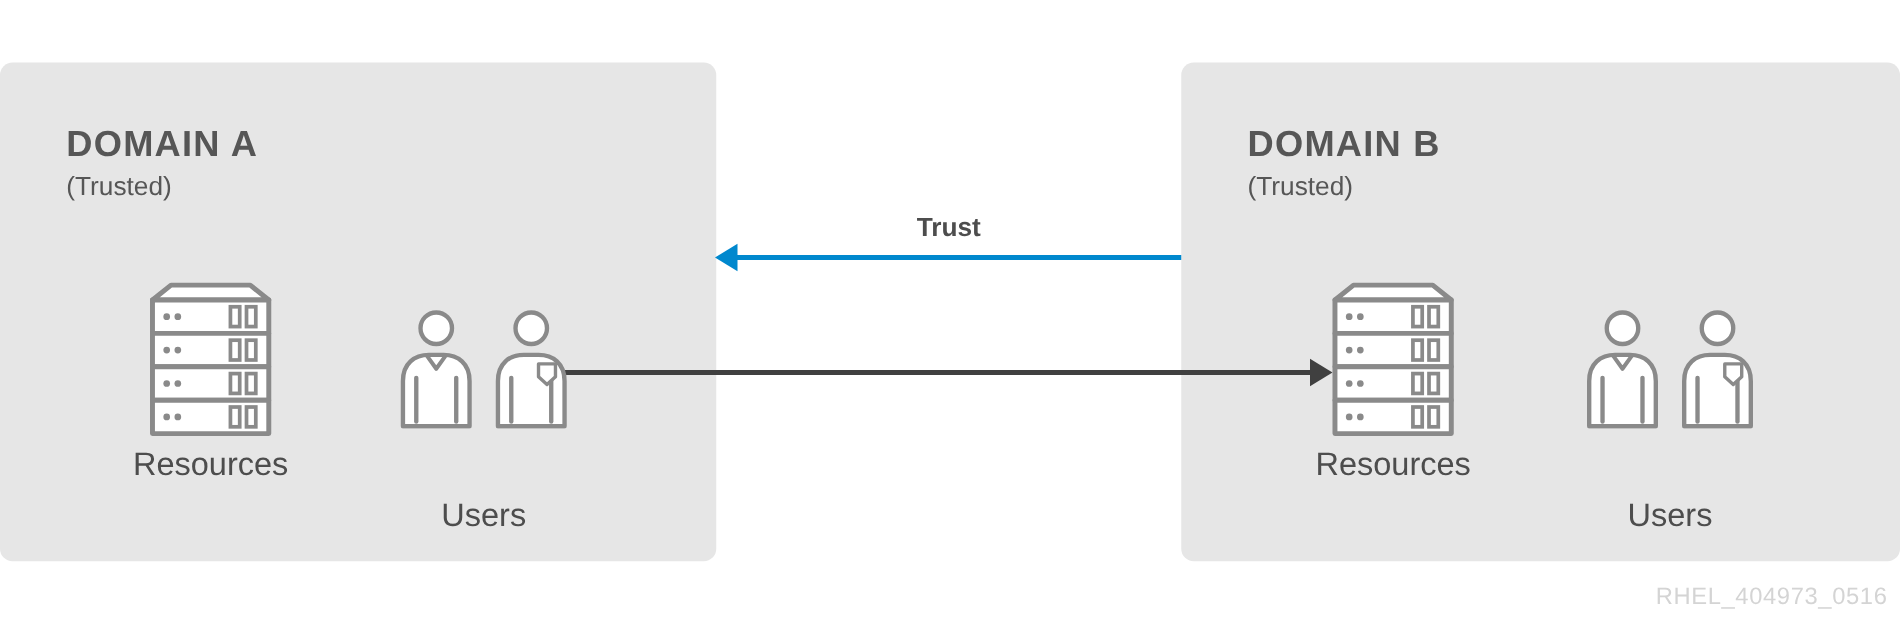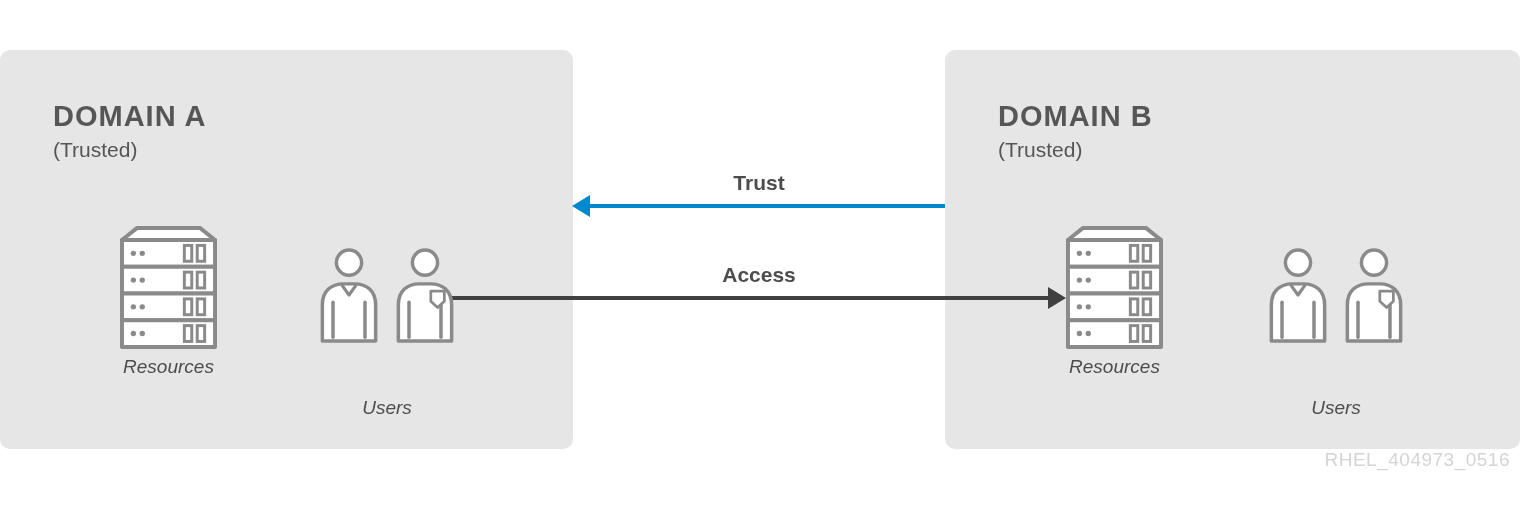--- a/index.html
+++ b/index.html
@@ -39,23 +39,22 @@
     color: var(--title-text, #565656);
     white-space: nowrap;
   }
 
   .figure { position: absolute; z-index: 2; }
   .figure .caption {
     position: absolute;
     left: 50%;
     transform: translateX(-50%);
     white-space: nowrap;
-    font-size: 19px;
+    font-size: 26px;
     color: var(--label-text, #4d4d4d);
-    font-style: italic;
   }
   .fig-resources-a { left: 119px; top: 175px; width: 99px; }
   .fig-users-a     { left: 318px; top: 198px; width: 138px; }
   .fig-resources-b { left: 120px; top: 175px; width: 99px; }
   .fig-users-b     { left: 322px; top: 198px; width: 138px; }
   .fig-resources-a .caption, .fig-resources-b .caption { top: 131px; }
   .fig-users-a .caption, .fig-users-b .caption { top: 108px; margin-top: 41px; }
   .users-pair { display: flex; gap: 14px; }
 
   .arrow-line { position: absolute; z-index: 1; height: 4px; }
@@ -84,21 +83,21 @@
     left: 1048px; top: 287px;
     border-top: 11px solid transparent;
     border-bottom: 11px solid transparent;
     border-left: 18px solid var(--access-arrow, #404040);
   }
   .access-label { top: 263px; }
 
   .watermark {
     position: absolute;
     right: 10px;
-    top: 449px;
+    top: 467px;
     font-size: 19px;
     letter-spacing: 0.5px;
     color: var(--watermark-text, #d4d4d4);
     white-space: nowrap;
   }
   .defs-holder { position: absolute; width: 0; height: 0; overflow: hidden; }
 </style>
 </head>
 <body>
 
@@ -199,19 +198,18 @@
           </svg>
       </div>
       <div class="caption">Users</div>
     </div>
   </section>
 
   <div class="arrow-label trust-label">Trust</div>
   <div class="arrow-line trust-line"></div>
   <div class="arrow-head trust-head"></div>
 
-  <div class="arrow-label access-label">Access</div>
   <div class="arrow-line access-line"></div>
   <div class="arrow-head access-head"></div>
 
   <div class="watermark">RHEL_404973_0516</div>
 
 </div>
 
 </body></html>

